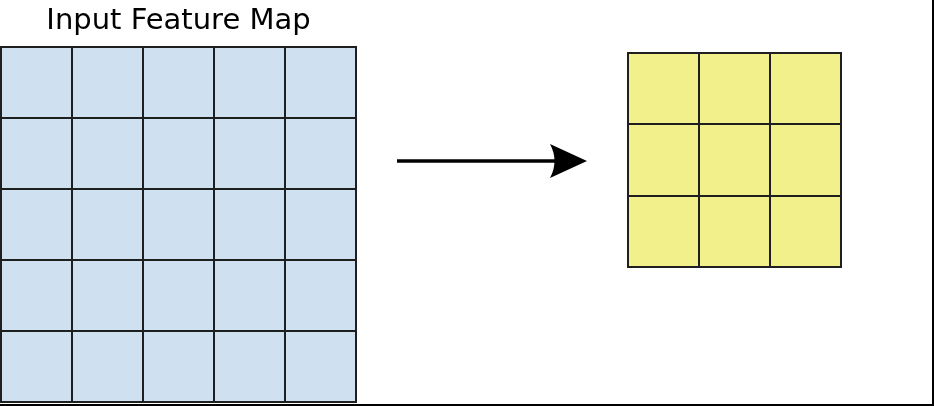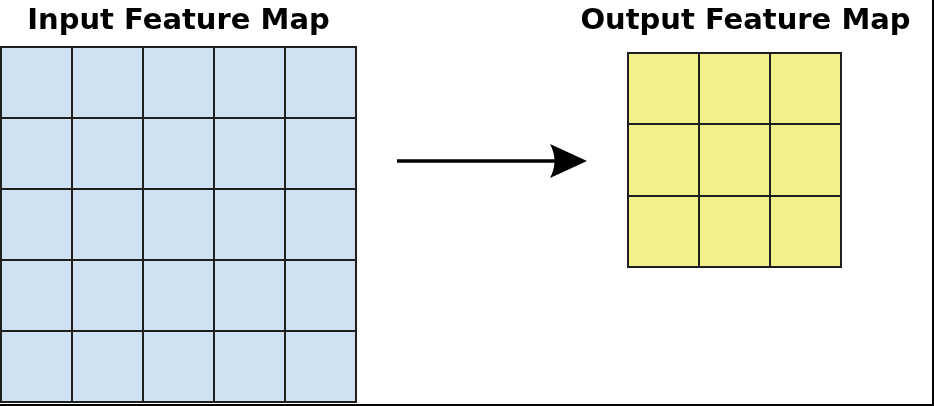--- a/index.html
+++ b/index.html
@@ -15,21 +15,21 @@
     background: #ffffff;
     overflow: hidden;
     border-right: 2px solid #000000;
     border-bottom: 2px solid #000000;
     box-sizing: border-box;
   }
   .map-title {
     position: absolute;
     top: 3px;
     font-size: 29px;
-    font-weight: 700;
+    font-weight: 400;
     color: #000000;
     text-align: center;
     white-space: nowrap;
     line-height: 1.15;
   }
   #input-title  { left: 0px;   width: 357px; }
   #output-title { left: 557px; width: 377px; }
   .feature-grid {
     position: absolute;
     display: grid;
@@ -62,21 +62,20 @@
     height: 44px;
   }
 </style>
 </head>
 <body>
 
 <div id="canvas" style="background: rgb(255, 255, 255); border-right-color: rgb(0, 0, 0); border-bottom-color: rgb(0, 0, 0);">
 
   <div id="input-title" class="map-title">Input Feature Map</div>
 
-  <div id="output-title" class="map-title">Output Feature Map</div>
 
   <div id="input-grid" class="feature-grid" style="background: rgb(31, 31, 31);">
       <div class="grid-cell" style="background: rgb(207, 224, 241);"></div>
       <div class="grid-cell" style="background: rgb(207, 224, 241);"></div>
       <div class="grid-cell" style="background: rgb(207, 224, 241);"></div>
       <div class="grid-cell" style="background: rgb(207, 224, 241);"></div>
       <div class="grid-cell" style="background: rgb(207, 224, 241);"></div>
       <div class="grid-cell" style="background: rgb(207, 224, 241);"></div>
       <div class="grid-cell" style="background: rgb(207, 224, 241);"></div>
       <div class="grid-cell" style="background: rgb(207, 224, 241);"></div>

